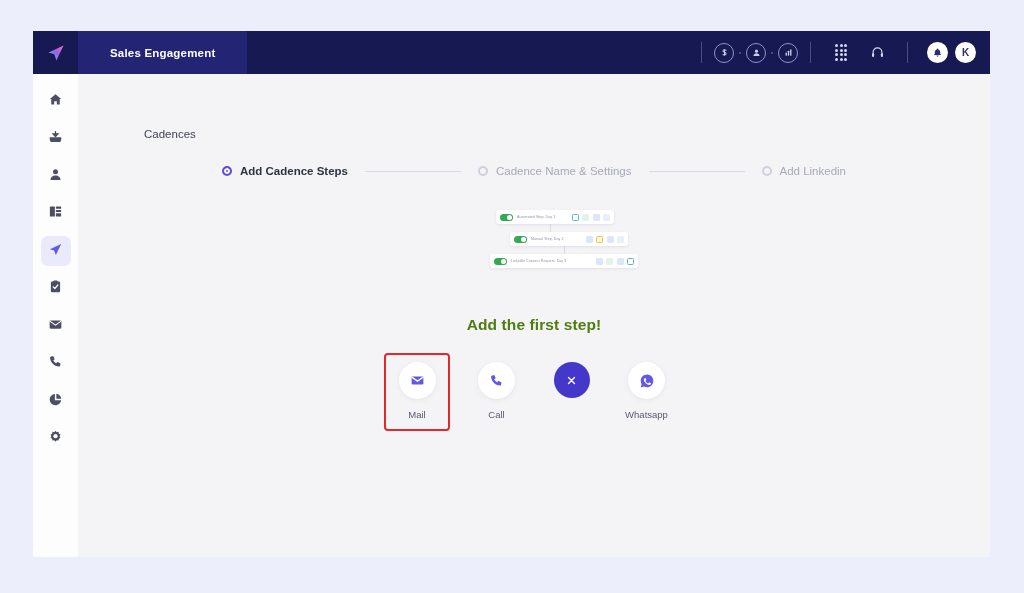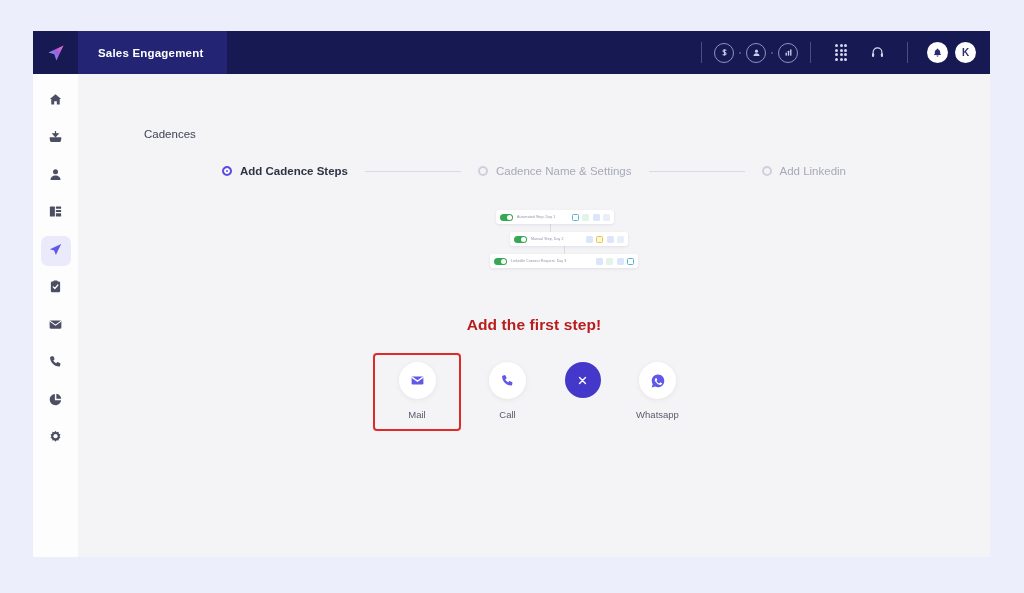--- a/index.html
+++ b/index.html
@@ -31,21 +31,21 @@
   }
   .brand {
     width: 45px; height: 43px;
     display: flex; align-items: center; justify-content: center;
     background: #171a52;
     flex: 0 0 45px;
   }
   .brand svg { display: block; }
   .app-tab {
     height: 43px;
-    padding: 0 20px;
+    padding: 0 32px;
     background: #232574;
     display: flex; align-items: center;
     color: #ffffff;
     font-size: 11.5px;
     font-weight: bold;
     letter-spacing: .2px;
     flex: 0 0 auto;
     min-width: 149px;
   }
   .header-spacer { flex: 1 1 auto; }
@@ -224,21 +224,21 @@
   .conn-1 { left: 60px; top: 14px; height: 8px; }
   .conn-2 { left: 74px; top: 36px; height: 8px; }
   
   .headline {
     position: absolute;
     left: 0; top: 242px;
     width: 912px;
     text-align: center;
     font-size: 15.5px;
     font-weight: bold;
-    color: #b91c1c;
+    color: #4d7c0f;
     letter-spacing: .1px;
   }
   
   .options {
     position: absolute;
     left: 0; top: 279px;
     width: 912px;
     display: flex;
     justify-content: center;
     align-items: flex-start;
@@ -266,21 +266,21 @@
   .opt.disabled .opt-circle {
     background: #f7f7fa;
     box-shadow: none;
     color: #c9c9e4;
   }
   .opt.disabled .opt-label { color: #c2c3ce; }
   .opt.highlighted {
     border: 2px solid #e02a2a;
     border-radius: 4px;
     padding: 7px 0 9px 0;
-    width: 88px;
+    width: 66px;
     margin-right: 9px;
   }
   .opt-close-circle {
     width: 36px; height: 36px;
     border-radius: 50%;
     background: #4338ca;
     display: flex; align-items: center; justify-content: center;
     color: #ffffff;
   }
 </style>

